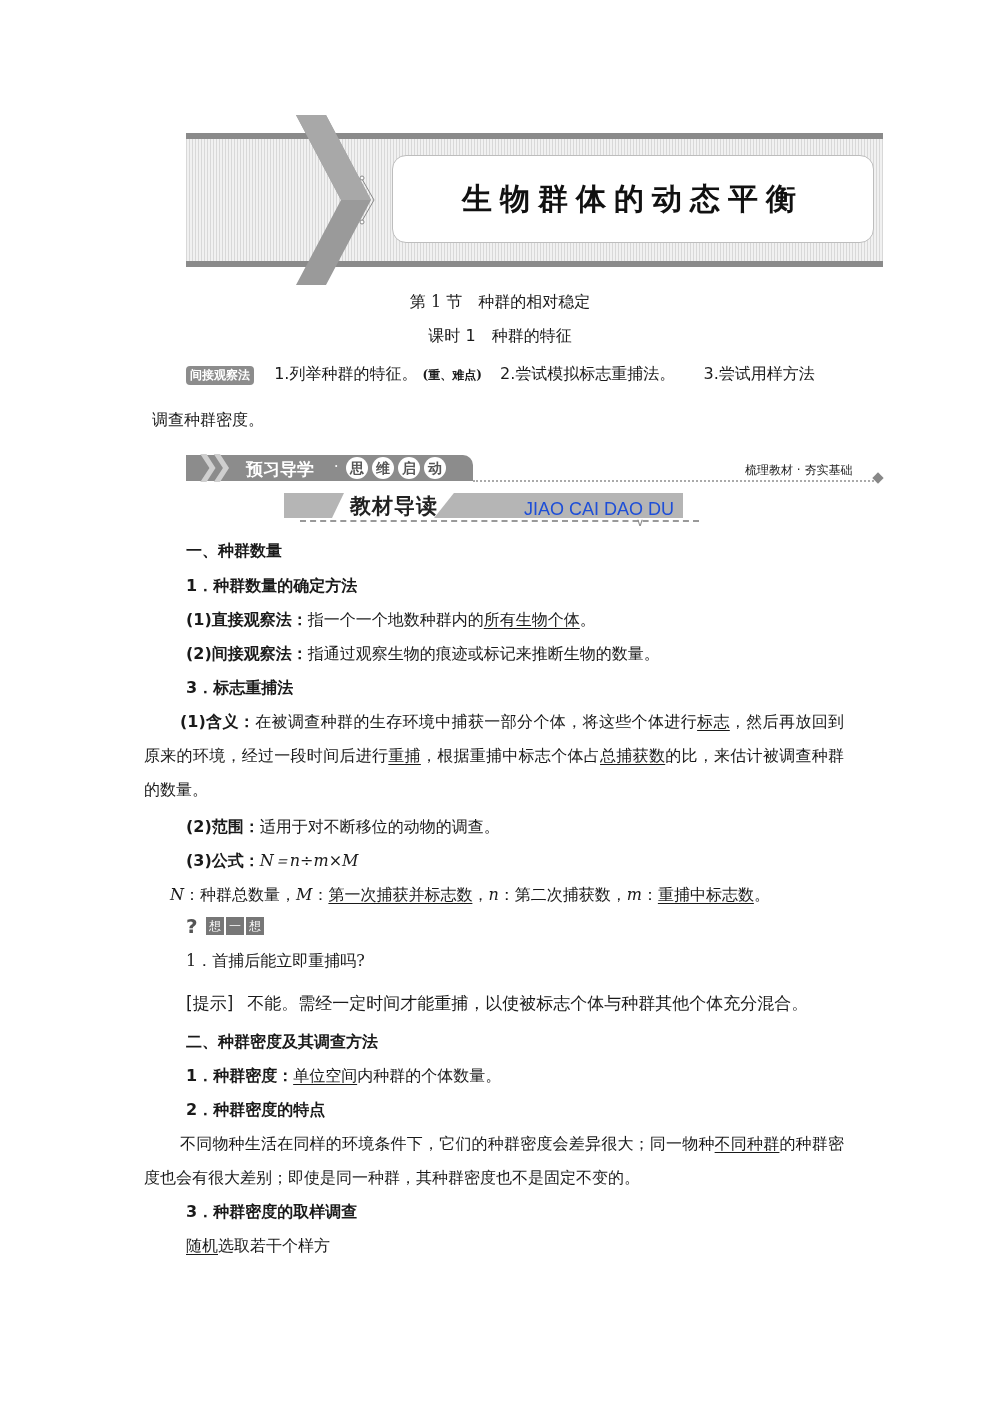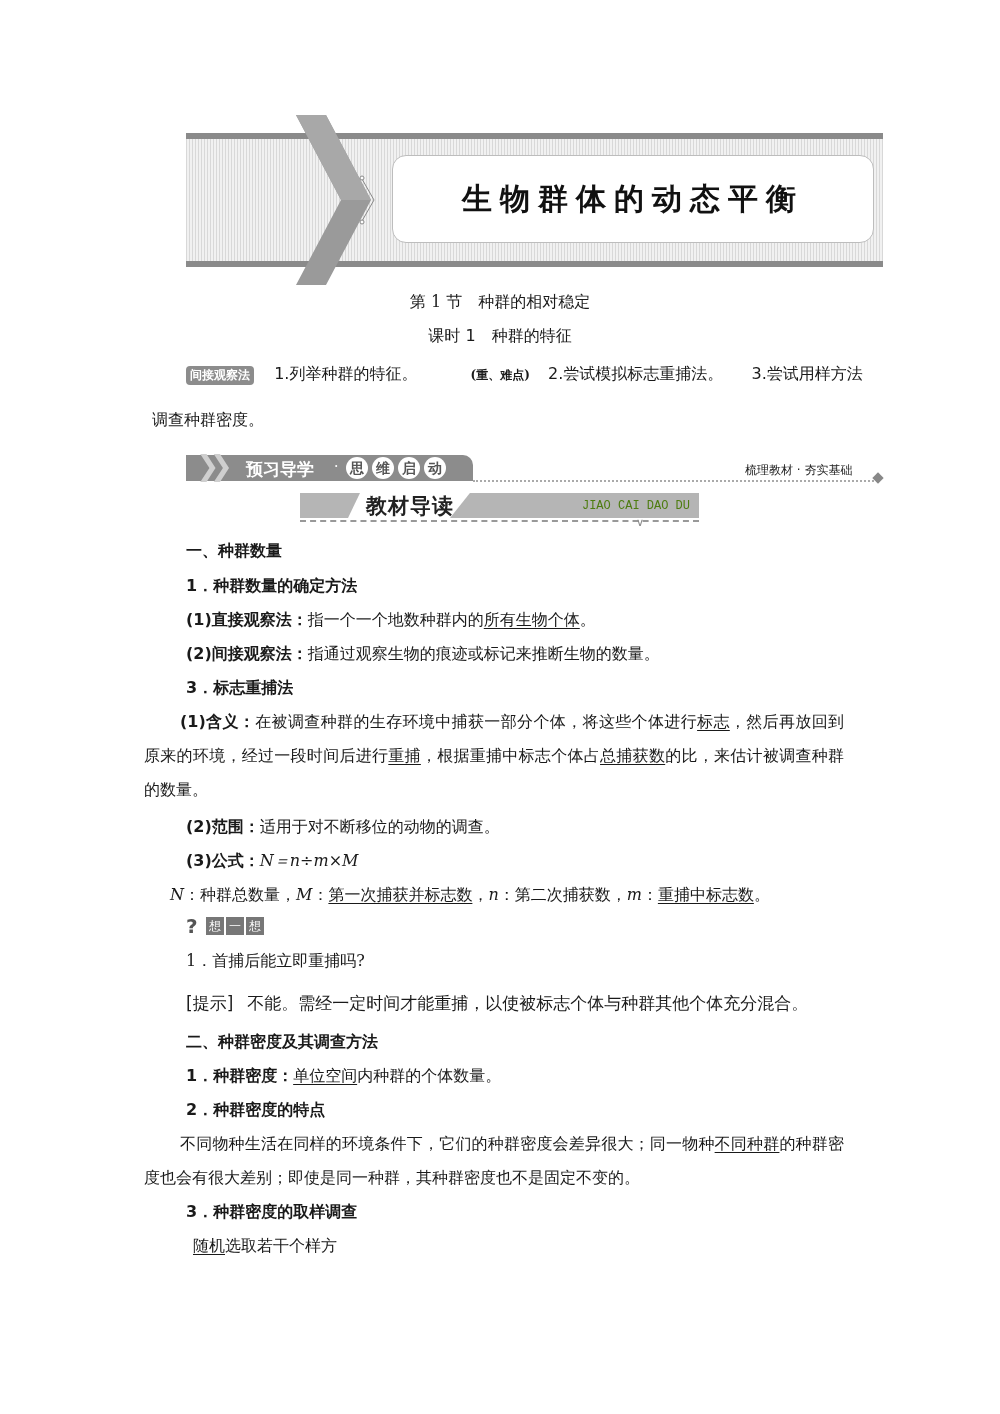--- a/index.html
+++ b/index.html
@@ -25,46 +25,46 @@
     .title-text { position: absolute; left: 0; top: 0; width: 100%; height: 100%;
       display: flex; align-items: center; justify-content: center;
       font-family: Liberation Mono, monospace; font-weight: bold; font-size: 30px; letter-spacing: 8px; color: #111; }
 
     .section-title { left: 0; width: 1000px; text-align: center; font-size: 16px; }
     .lesson-title { left: 0; width: 1000px; text-align: center; font-size: 16px; font-family: "DejaVu Sans", sans-serif; }
 
     .nav-badge { background: #8c8c8c; color: #fff; border-radius: 4px; font-family: "DejaVu Sans", sans-serif;
       font-size: 12px; font-weight: bold; padding: 1px 4px; display: inline-block; }
     .goal-line { font-family: "DejaVu Sans", sans-serif; font-size: 16px; }
-    .small-bold { font-size: 12px; font-weight: bold; font-family: "DejaVu Serif", serif; margin-left: 48px; }
+    .small-bold { font-size: 12px; font-weight: bold; font-family: "DejaVu Serif", serif; }
 
     
     .prep-bar { left: 186px; top: 455px; width: 287px; height: 26px; background: #8c8c8c;
       border-radius: 0 10px 0 0; }
     .prep-bar .chev { position: absolute; left: 10px; top: -4px; color: #cfcfcf; font-size: 28px; font-weight: bold;
       font-family: "DejaVu Sans", sans-serif; line-height: 30px; letter-spacing: -10px; }
     .prep-bar .lbl { position: absolute; left: 60px; top: 3px; color: #fff; font-family: "DejaVu Sans", sans-serif;
       font-size: 17px; font-weight: bold; }
     .prep-bar .dot { position: absolute; left: 148px; top: 3px; color: #fff; font-size: 14px; }
     .circ { position: absolute; top: 2px; width: 22px; height: 22px; border-radius: 50%; background: #fff;
       color: #555; font-family: "DejaVu Sans", sans-serif; font-size: 14px; font-weight: bold;
       text-align: center; line-height: 22px; }
     .prep-line { left: 473px; top: 480px; width: 405px; height: 0; border-top: 2px dotted #aaa; }
     .prep-right { left: 745px; top: 462px; font-size: 12px; font-family: "DejaVu Sans", sans-serif; color: #222; }
     .diamond { left: 874px; top: 474px; width: 8px; height: 8px; background: #888; transform: rotate(45deg); }
 
     
-    .jc-bar { left: 300px; top: 493px; width: 398px; height: 25px; }
+    .jc-bar { left: 284px; top: 493px; width: 398px; height: 25px; }
     .jc-left { position: absolute; left: 0; top: 0; width: 60px; height: 25px; background: #b5b5b5;
       clip-path: polygon(0 0, 100% 0, 80% 100%, 0 100%); }
     .jc-right { position: absolute; left: 150px; top: 0; width: 249px; height: 25px; background: #b5b5b5;
       clip-path: polygon(8% 0, 100% 0, 100% 100%, 0 100%); }
     .jc-title { position: absolute; left: 66px; top: -1px; font-family: "DejaVu Sans", sans-serif; font-weight: bold;
       font-size: 21px; color: #222; letter-spacing: 1px; }
-    .jc-sub { position: absolute; right: 8px; top: 6px; font-family: Liberation Mono, monospace; font-size: 12px; color: #4d7c0f; }
+    .jc-sub { position: absolute; right: 8px; top: 6px; font-family: Liberation Sans, sans-serif; font-size: 18px; color: #1d4ed8; }
     .jc-dash { left: 300px; top: 520px; width: 399px; height: 0; border-top: 2px dashed #999; }
     .jc-v { left: 636px; top: 516px; color: #888; font-size: 11px; font-family: "DejaVu Sans", sans-serif; }
 
     .line { position: absolute; left: 186px; font-size: 16px; white-space: nowrap; }
     .para { position: absolute; left: 144px; width: 700px; font-size: 16px; line-height: 34px; text-align: justify; }
     .bold { font-family: "DejaVu Sans", sans-serif; font-weight: bold; }
     .sans { font-family: "DejaVu Sans", sans-serif; }
     u { text-decoration: underline; text-underline-offset: 3px; }
     i { font-style: italic; }
 
@@ -171,15 +171,15 @@
 </div>
 <div class="line" style="top:1100px;">
   <span class="bold">2．种群密度的特点</span>
 </div>
 <div class="para" style="top:1127px; text-indent:36px;">
   <span>不同物种生活在同样的环境条件下，它们的种群密度会差异很大；同一物种</span><u>不同种群</u><span>的种群密度也会有很大差别；即使是同一种群，其种群密度也不是固定不变的。</span>
 </div>
 <div class="line" style="top:1202px;">
   <span class="bold">3．种群密度的取样调查</span>
 </div>
-<div class="line" style="top:1236px;margin-left:7px;">
+<div class="line" style="top:1236px;">
   <u>随机</u><span>选取若干个样方</span>
 </div>
 
 </body></html>

